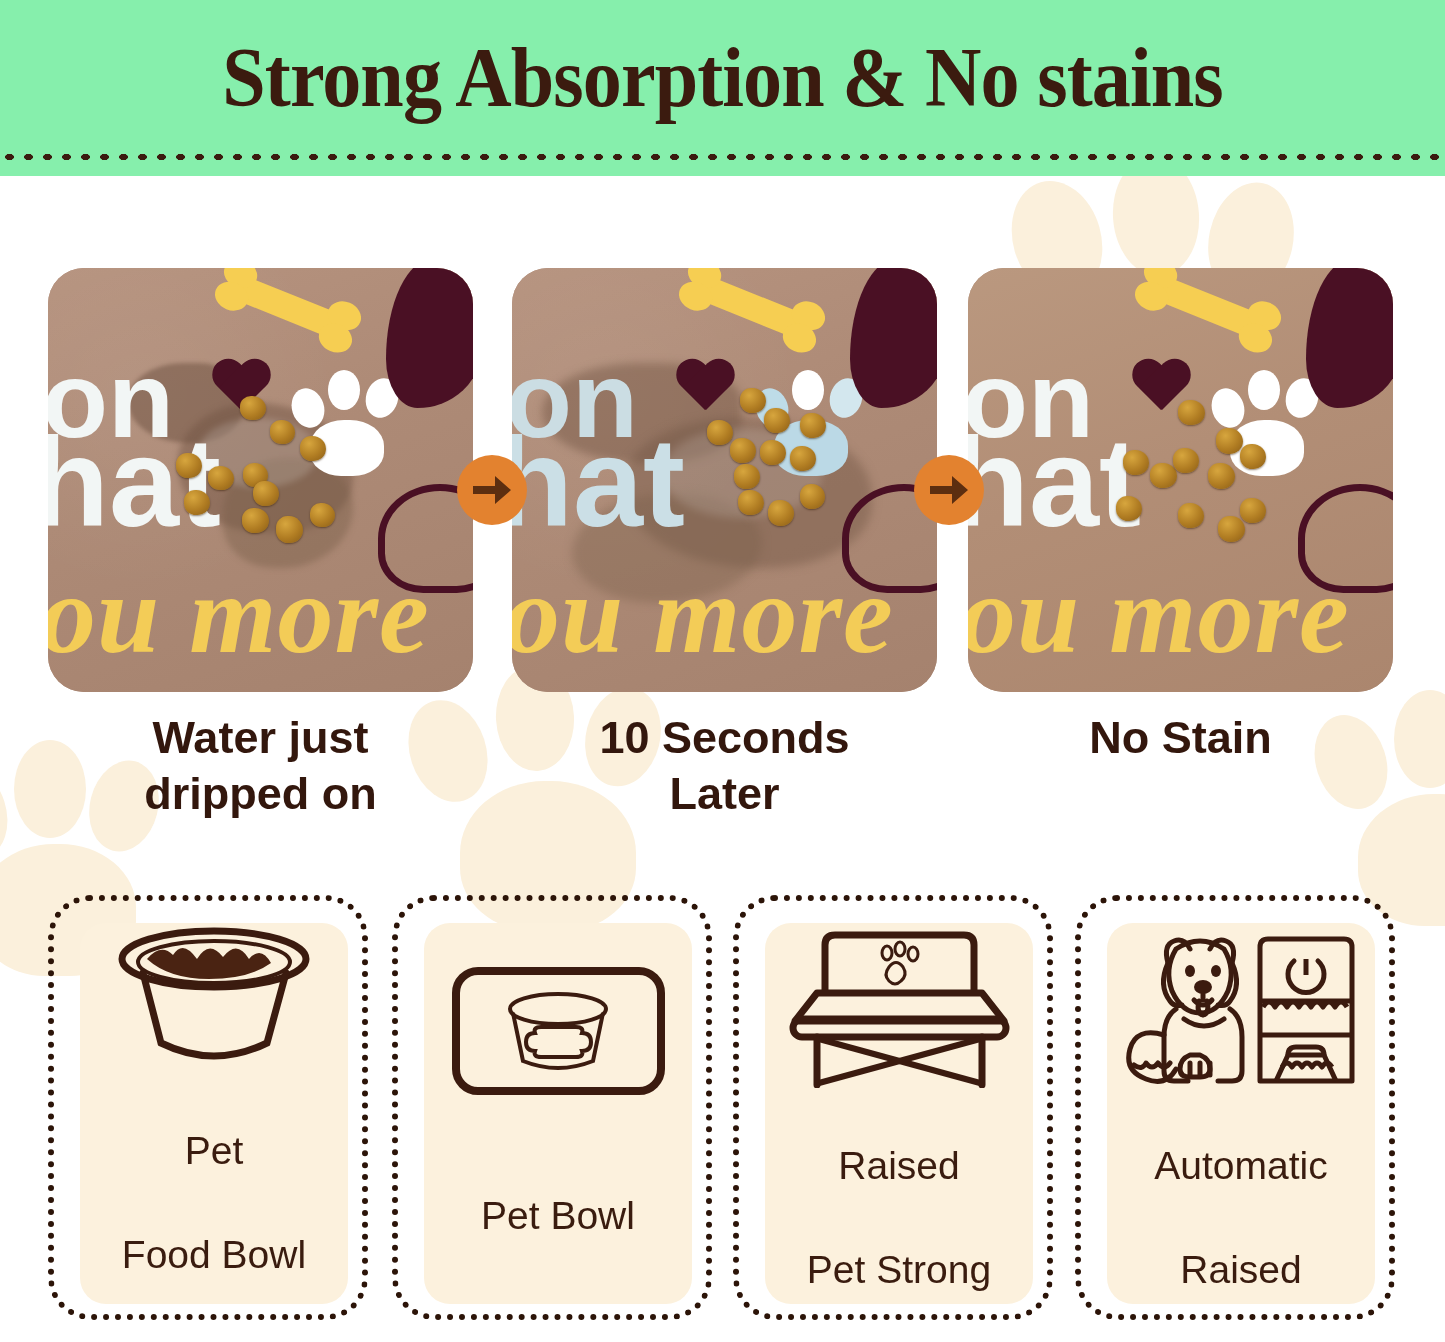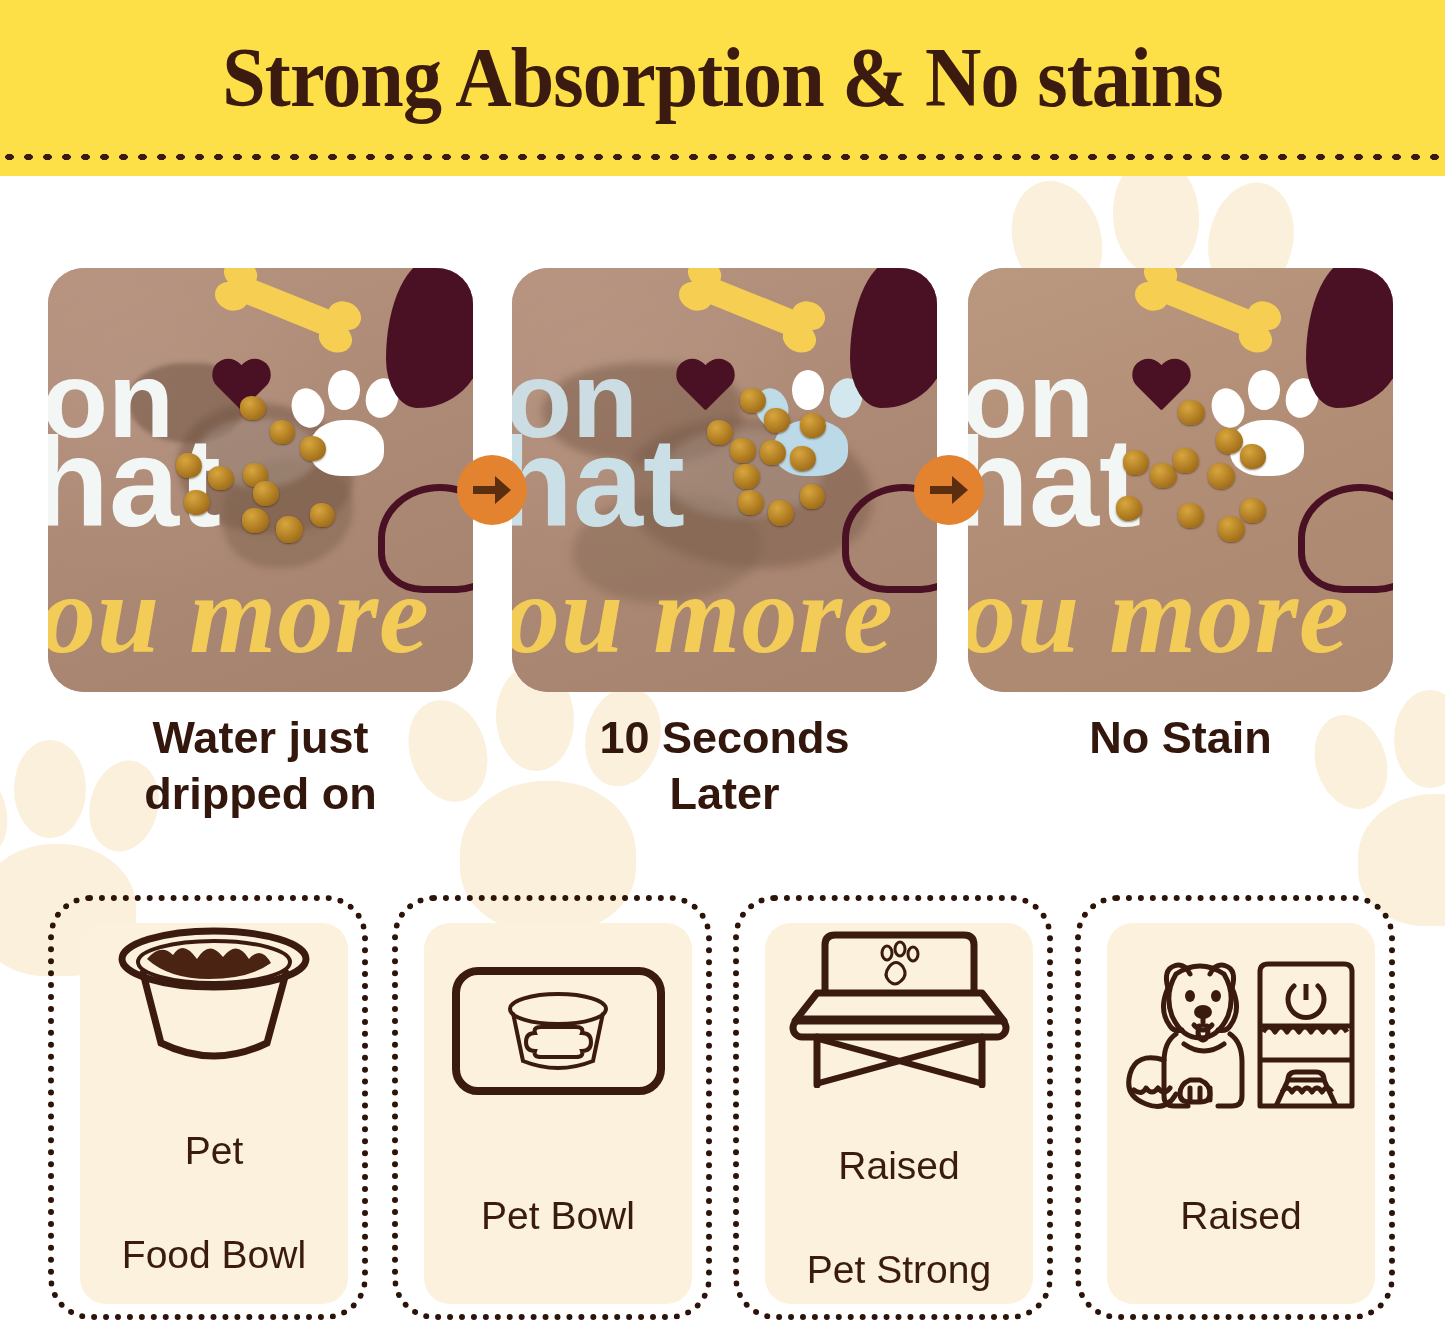--- a/index.html
+++ b/index.html
@@ -13,21 +13,21 @@
   .stage{position:relative;width:1445px;height:1342px;overflow:hidden;background:#fff;}
 
   
   .bg-layer{position:absolute;inset:0;overflow:hidden;z-index:0;pointer-events:none;}
   .paw{position:absolute;}
   .paw .pad{position:absolute;background:#FBF0DC;border-radius:50%;}
 
   
   .header{
     position:absolute;left:0;top:0;width:1445px;height:176px;
-    background:#fde047;z-index:5;
+    background:#86efac;z-index:5;
   }
   .header-title{
     position:absolute;left:0;top:26px;width:1445px;
     text-align:center;
     font-family:"Liberation Serif", serif;
     font-weight:bold;
     font-size:84px;
     letter-spacing:-1px;
     color:#3B1B0F;
     transform:scaleX(0.93);
@@ -435,19 +435,20 @@
               <path d="M139 84 q6 -10 12 0 q6 -10 12 0 q6 -10 12 0 q6 -10 12 0 q6 -10 12 0 q6 -10 12 0 q6 -10 12 0"></path>
               <path d="M152 158 l12 -26 h36 l12 26"></path>
               <path d="M164 132 q0 -8 8 -8 h20 q8 0 8 8"></path>
               <path d="M158 144 q5 -8 10 0 q5 -8 10 0 q5 -8 10 0 q5 -8 10 0 q5 -8 10 0"></path>
               <path d="M182 36 v16"></path>
               <path d="M170 38 a18 18 0 1 0 24 0" stroke-linecap="round"></path>
             </g>
           </svg>
         </div>
         <div class="card-label">
+          <div>Automatic</div>
           <div>Raised</div>
         </div>
       </div>
     </div>
 
   </div>
 </div>
 
 </body></html>

